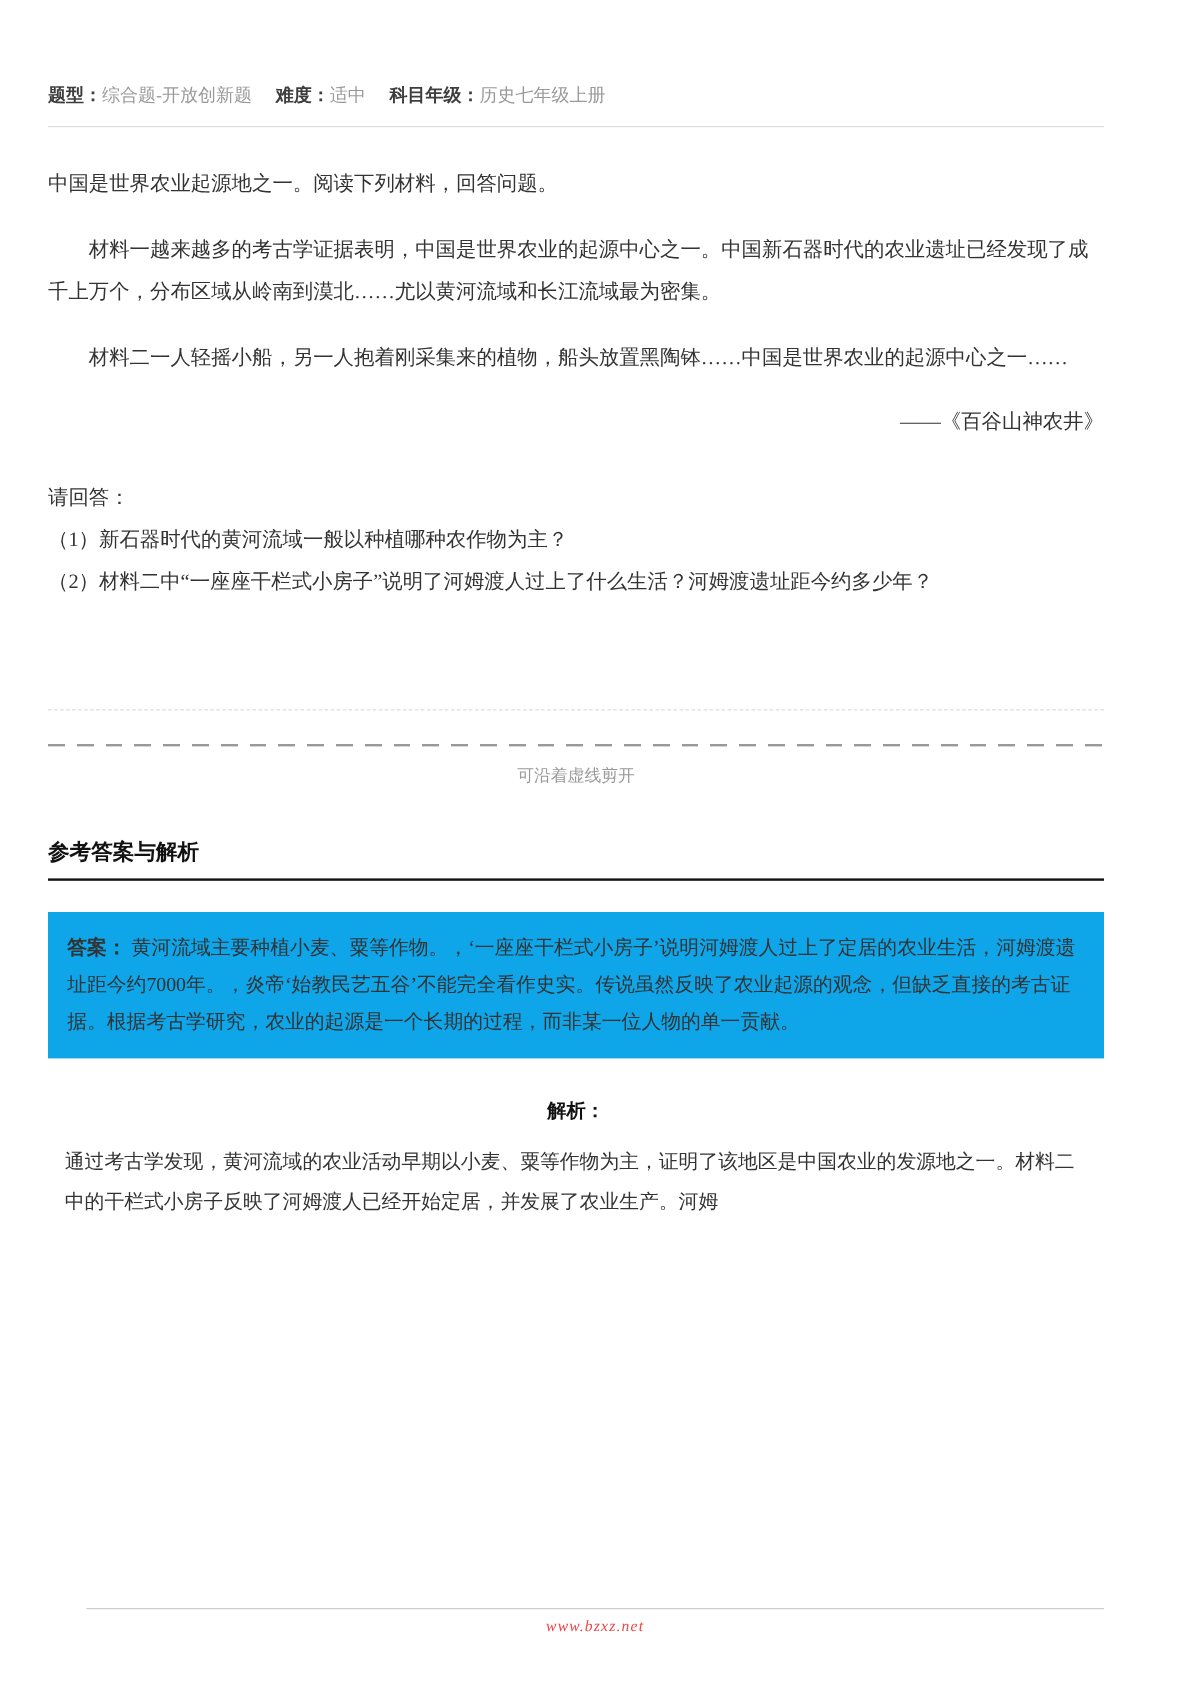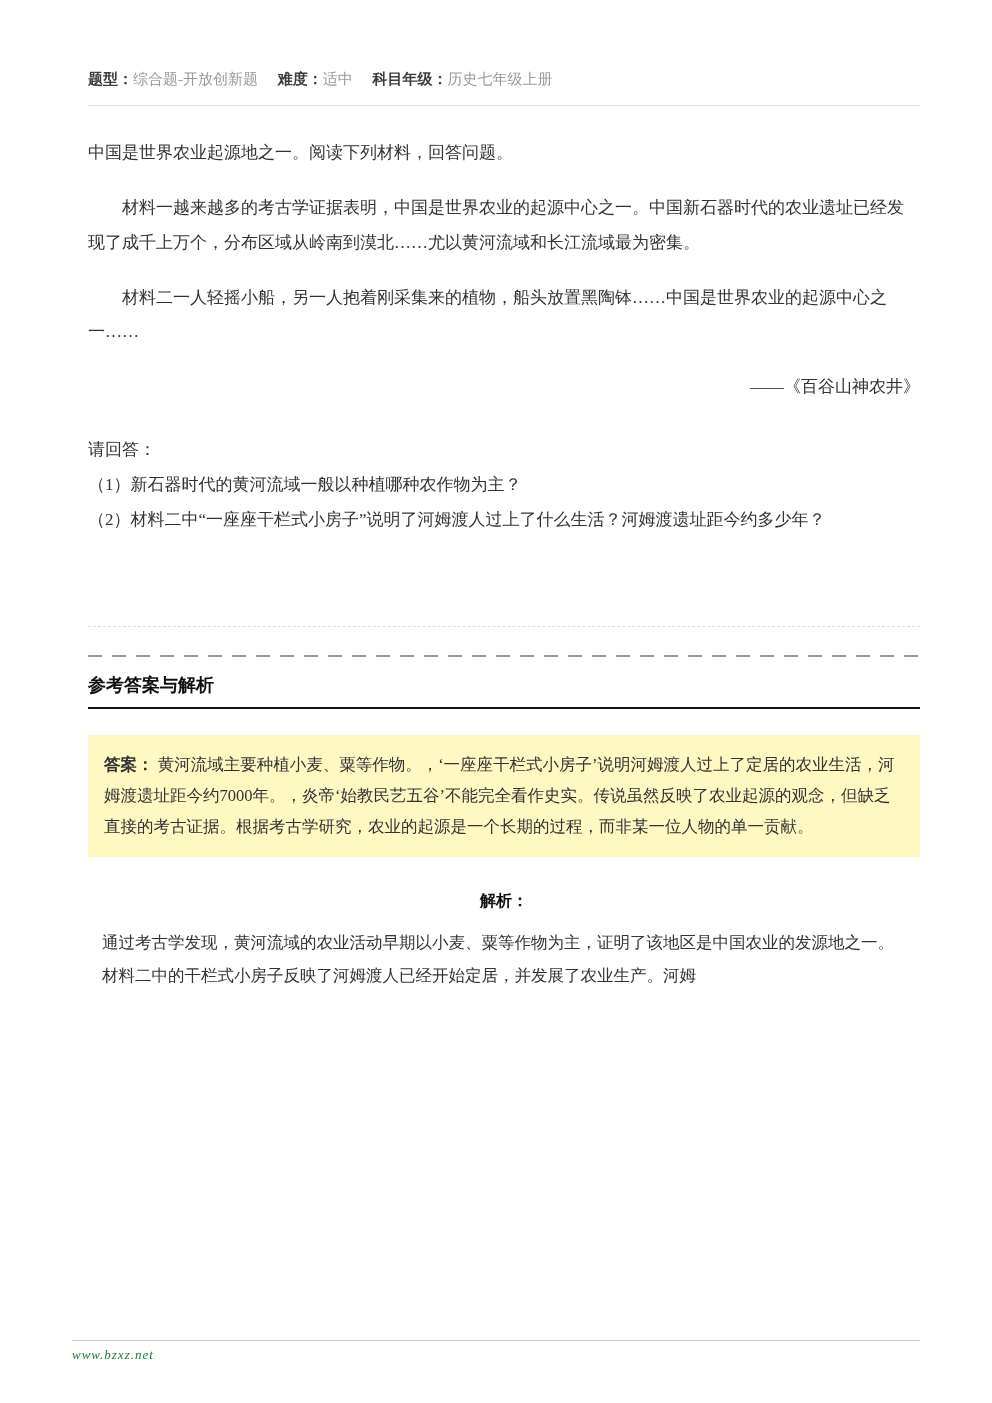--- a/index.html
+++ b/index.html
@@ -3,21 +3,21 @@
 <meta charset="utf-8">
 <style>
   * { box-sizing: border-box; }
   html, body { margin: 0; padding: 0; background: #ffffff; }
   .page {
     position: relative;
     width: 992px;
     height: 1403px;
     margin: 0 auto;
     background: #ffffff;
-    padding: 70px 72px 0 88px;
+    padding: 70px 72px 0 40px;
     font-family: "Liberation Serif", "DejaVu Serif", serif;
     color: #333333;
     overflow: hidden;
   }
 
   
   .meta {
     font-size: 15px;
     color: #999999;
     padding-bottom: 16px;
@@ -58,21 +58,21 @@
   .ans-heading {
     font-family: "Liberation Sans", "DejaVu Sans", sans-serif;
     font-size: 18px;
     font-weight: bold;
     color: #111111;
     border-bottom: 2px solid #111111;
     padding-bottom: 10px;
     margin: 0 0 26px 0;
   }
   .answer-box {
-    background: #fef9c3;
+    background: #0ea5e9;
     padding: 14px 16px;
     font-size: 16.5px;
     line-height: 1.9;
     color: #333333;
   }
   .answer-box .label { font-weight: bold; }
   .analysis-label {
     font-family: "Liberation Sans", "DejaVu Sans", sans-serif;
     font-weight: bold;
     font-size: 16px;
@@ -86,23 +86,23 @@
   .page-footer {
     position: absolute;
     left: 72px;
     right: 72px;
     bottom: 40px;
     border-top: 1px solid #cccccc;
     padding-top: 6px;
   }
   .site {
     margin: 0;
-    text-align: left;
+    text-align: center;
     font-size: 13px;
-    color: #15803d;
+    color: #ef4444;
     font-style: italic;
     letter-spacing: 1px;
   }
 </style>
 </head>
 <body>
 
 <div class="page">
 
   <div class="meta">
@@ -125,20 +125,21 @@
     <div class="qa">
       <p>请回答：</p>
       <p>（1）新石器时代的黄河流域一般以种植哪种农作物为主？</p>
       <p>（2）材料二中“一座座干栏式小房子”说明了河姆渡人过上了什么生活？河姆渡遗址距今约多少年？</p>
     </div>
   </div>
 
   <div class="cut">
     <hr class="cut-hr-light">
     <div class="cut-hr-dark"></div>
+    <p class="cut-hint">可沿着虚线剪开</p>
   </div>
 
   <div class="answers">
     <h2 class="ans-heading">参考答案与解析</h2>
     <div class="answer-box">
       <span class="label">答案：</span><span> 黄河流域主要种植小麦、粟等作物。，‘一座座干栏式小房子’说明河姆渡人过上了定居的农业生活，河姆渡遗址距今约7000年。，炎帝‘始教民艺五谷’不能完全看作史实。传说虽然反映了农业起源的观念，但缺乏直接的考古证据。根据考古学研究，农业的起源是一个长期的过程，而非某一位人物的单一贡献。</span>
     </div>
     <p class="analysis-label">解析：</p>
     <p class="analysis-text">通过考古学发现，黄河流域的农业活动早期以小麦、粟等作物为主，证明了该地区是中国农业的发源地之一。材料二中的干栏式小房子反映了河姆渡人已经开始定居，并发展了农业生产。河姆</p>
   </div>

